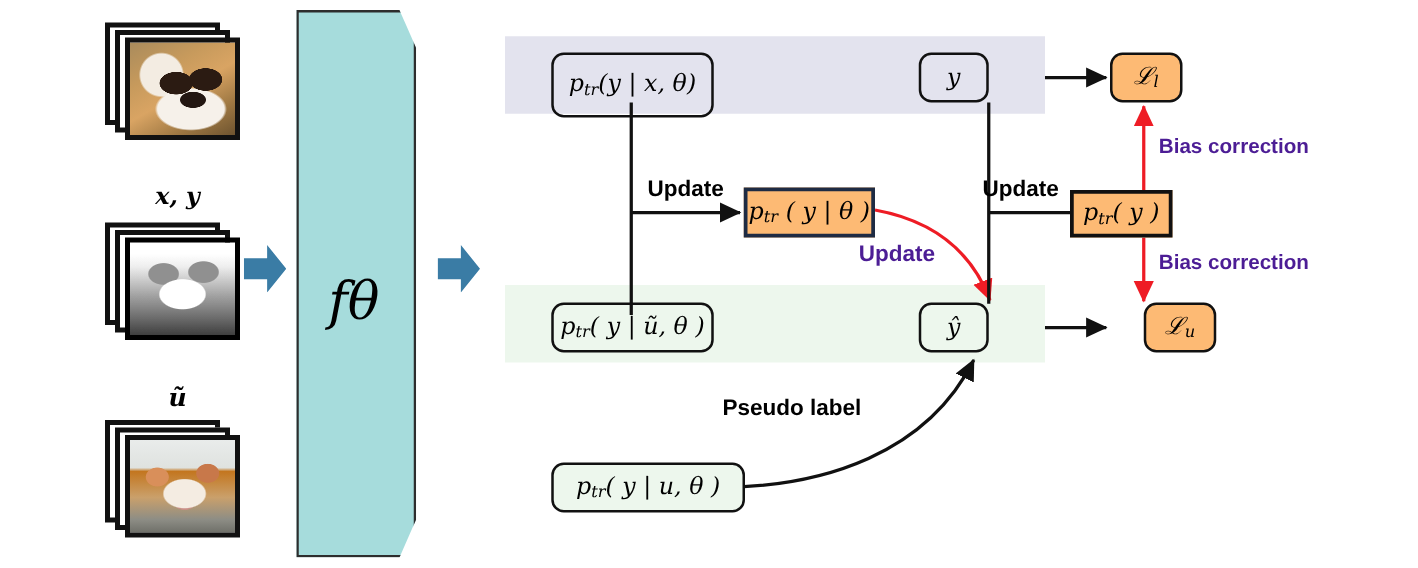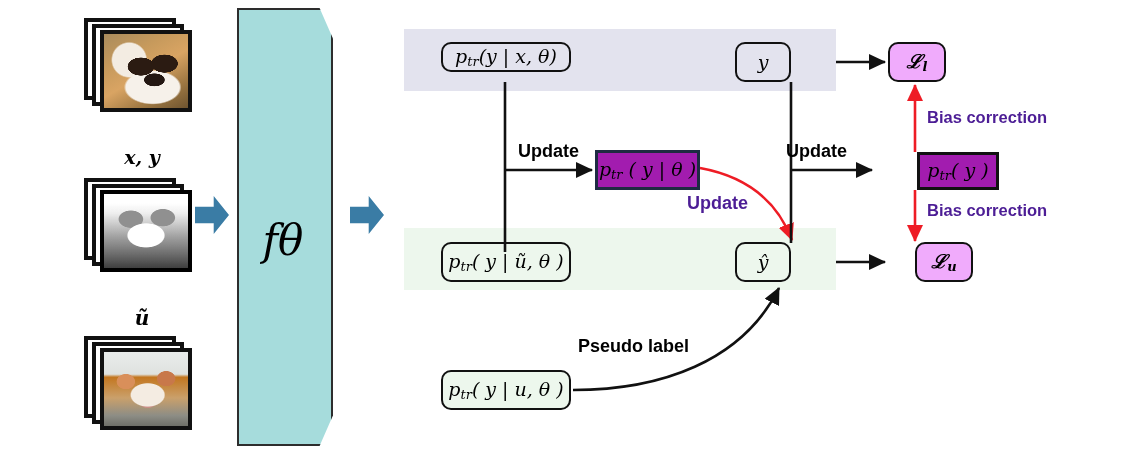--- a/index.html
+++ b/index.html
@@ -124,24 +124,24 @@
     font-family: "DejaVu Serif", serif;
     color: #000000;
     white-space: nowrap;
     line-height: 1;
   }
   .node.rounded {
     border: 2.6px solid #111111;
     border-radius: 10px;
     background: transparent;
   }
-  .node.rounded.onwhite { background: #f0abfc; font-weight: bold; }
+  .node.rounded.onwhite { background: #fdba74; }
   .node.pink {
     border: 3px solid #1e2b43;
-    background: #a21caf;
+    background: #fdba74;
     border-radius: 0;
   }
   .node.pink.blackborder { border: 3px solid #111111; }
 
   .mathtext {
     font-family: "DejaVu Serif", serif;
     font-style: italic;
     font-size: 19px;
   }
   .mathtext .sub {
@@ -231,61 +231,61 @@
 
     <path d="M 836,262 L 885,262" stroke="#111111" stroke-width="2.6" fill="none" marker-end="url(#arrowBlack)"></path>
 
     <path d="M 915,152 L 915,85" stroke="#ee1c25" stroke-width="2.6" fill="none" marker-end="url(#arrowRed)"></path>
 
     <path d="M 915,190 L 915,241" stroke="#ee1c25" stroke-width="2.6" fill="none" marker-end="url(#arrowRed)"></path>
 
     <path d="M 573,390 C 660,390 742,362 779,288" stroke="#111111" stroke-width="2.6" fill="none" marker-end="url(#arrowBlack)"></path>
   </svg>
 
-  <div class="node rounded" style="left:441px; top:42px; width:130px; height:30px;">
+  <div class="node rounded" style="left:441px; top:42px; width:130px; height:52px;">
     <span class="mathtext">p<span class="sub">tr</span>(y | x, θ)</span>
   </div>
 
   <div class="node rounded" style="left:735px; top:42px; width:56px; height:40px;">
     <span class="mathtext">y</span>
   </div>
 
   <div class="node rounded onwhite" style="left:888px; top:42px; width:58px; height:40px;">
     <span class="mathtext">ℒ<span class="sub">l</span></span>
   </div>
 
   <div class="node pink" style="left:595px; top:150px; width:105px; height:40px;">
     <span class="mathtext">p<span class="sub">tr</span> ( y | θ )</span>
   </div>
 
-  <div class="node pink blackborder" style="left:917px; top:152px; width:82px; height:38px;">
+  <div class="node pink blackborder" style="left:856px; top:152px; width:82px; height:38px;">
     <span class="mathtext">p<span class="sub">tr</span>( y )</span>
   </div>
 
   <div class="node rounded" style="left:441px; top:242px; width:130px; height:40px;">
     <span class="mathtext">p<span class="sub">tr</span>( y | ũ, θ )</span>
   </div>
 
   <div class="node rounded" style="left:735px; top:242px; width:56px; height:40px;">
     <span class="mathtext">ŷ</span>
   </div>
 
   <div class="node rounded onwhite" style="left:888px; top:242px; width:58px; height:40px;margin-left:27px;">
     <span class="mathtext">ℒ<span class="sub">u</span></span>
   </div>
 
-  <div class="node rounded" style="left:441px; top:370px; width:130px; height:40px; background:#edf7ed;">
+  <div class="node rounded" style="left:441px; top:370px; width:155px; height:40px; background:#edf7ed;">
     <span class="mathtext">p<span class="sub">tr</span>( y | u, θ )</span>
   </div>
 
   <div class="edge-label" style="left:518px; top:141px;">Update</div>
 
   <div class="edge-label" style="left:786px; top:141px;">Update</div>
 
   <div class="edge-label red" style="left:687px; top:193px;">Update</div>
 
   <div class="edge-label red small" style="left:927px; top:108px;">Bias correction</div>
 
   <div class="edge-label red small" style="left:927px; top:201px;">Bias correction</div>
 
-  <div class="edge-label" style="left:578px; top:336px;">Pseudo label</div>
+  <div class="edge-label" style="left:578px; top:316px;">Pseudo label</div>
 
 </div>
 
 </body></html>

